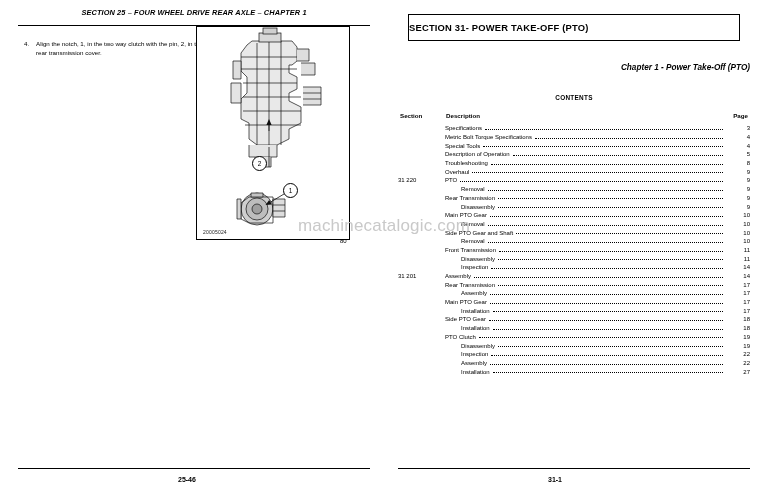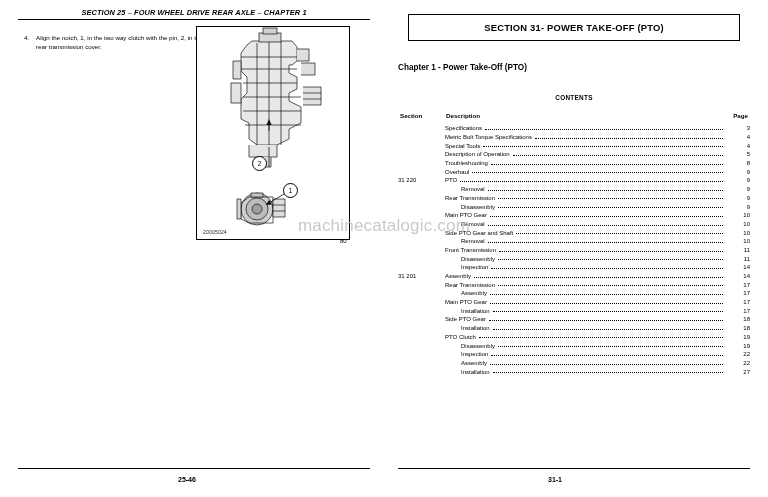--- a/index.html
+++ b/index.html
@@ -35,21 +35,21 @@
     padding: 8px 18px 0 14px;
   }
 
   
   .hdr {
     font-size: 7.4px;
     font-weight: bold;
     font-style: italic;
     text-align: center;
     letter-spacing: .1px;
-    padding-bottom: 2px;
+    padding-bottom: 8px;
     border-bottom: 1px solid #000;
     margin-bottom: 14px;
   }
 
   
   .step {
     display: flex;
     font-size: 6.2px;
     line-height: 1.45;
     margin: 6px 0 6px 6px;
@@ -112,32 +112,33 @@
     bottom: 28px;
     height: 1px;
     background: #000;
   }
   .fr-left { left: 18px; right: 14px; }
   .fr-right { left: 14px; right: 18px; }
 
   
   .sec-title-box {
     border: 1px solid #000;
-    text-align: center;
+    text-align: left;
     font-size: 9.4px;
     font-weight: bold;
     padding: 7px 0 7px;
     margin: 6px 10px 0 10px;
     letter-spacing: .2px;
   }
   .chap-title {
-    text-align: left;
+    text-align: right;
     font-size: 8.2px;
     font-weight: bold;
     margin-top: 22px;
+    font-style: italic;
   }
   .contents-label {
     text-align: center;
     font-size: 6.4px;
     font-weight: bold;
     margin-top: 22px;
     letter-spacing: .3px;
   }
 
   

